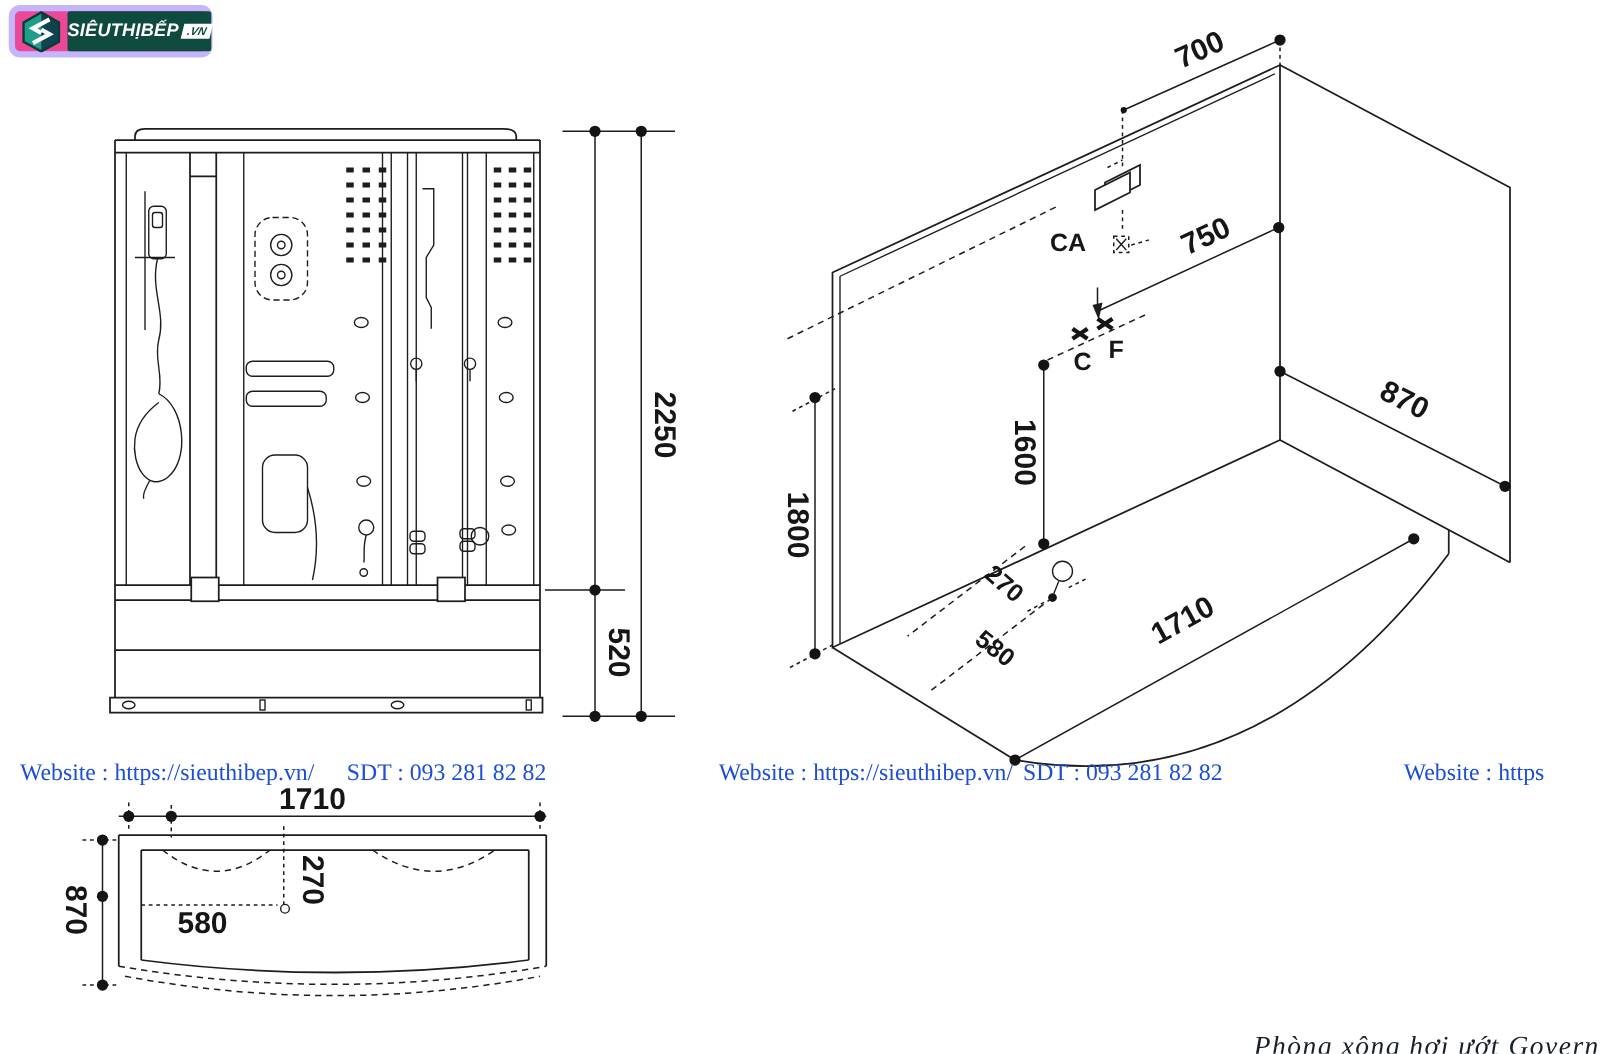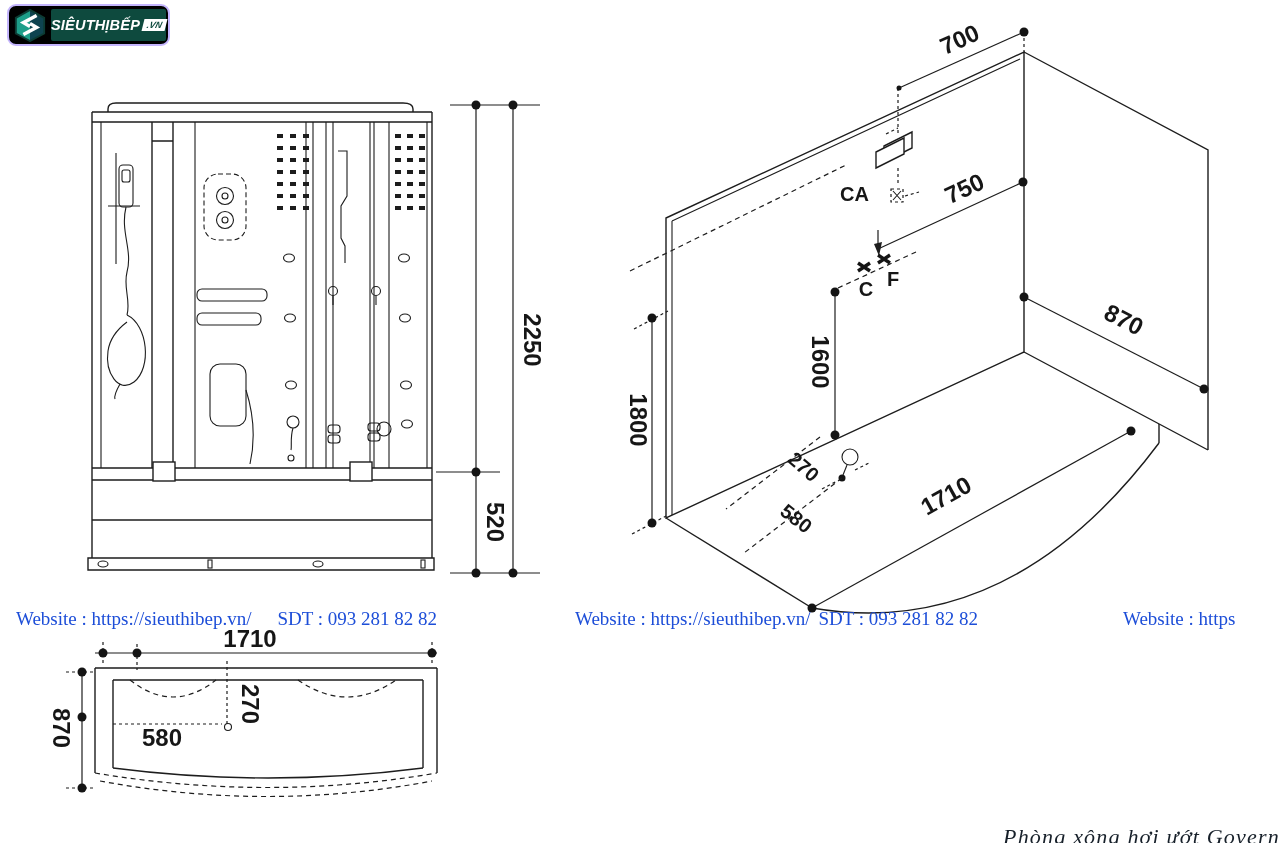--- a/index.html
+++ b/index.html
@@ -5,21 +5,21 @@
   html,body{margin:0;padding:0;}
   body{
     width:1284px;height:843px;position:relative;overflow:hidden;
     background:#ffffff;
     font-family:"Liberation Sans",sans-serif;
     color:#111;
   }
   
   .logo{
     position:absolute;left:7px;top:4px;width:163px;height:42px;
-    border:2px solid #c4b5fd;border-radius:9px;background:#000000;
+    border:5px solid #c4b5fd;border-radius:9px;background:#ec4899;
     display:flex;align-items:center;gap:4px;padding:3px 4px;box-sizing:border-box;
   }
   .logo .mark{flex:0 0 34px;height:34px;}
   .logo .word{
     flex:1;height:32px;background:#0e4a3e;border-radius:2px;
     display:flex;align-items:center;justify-content:center;gap:3px;
   }
   .logo .brand{
     color:#fff;font-style:italic;font-weight:700;font-size:14.5px;letter-spacing:.2px;
     font-family:"Liberation Sans",sans-serif;white-space:nowrap;

